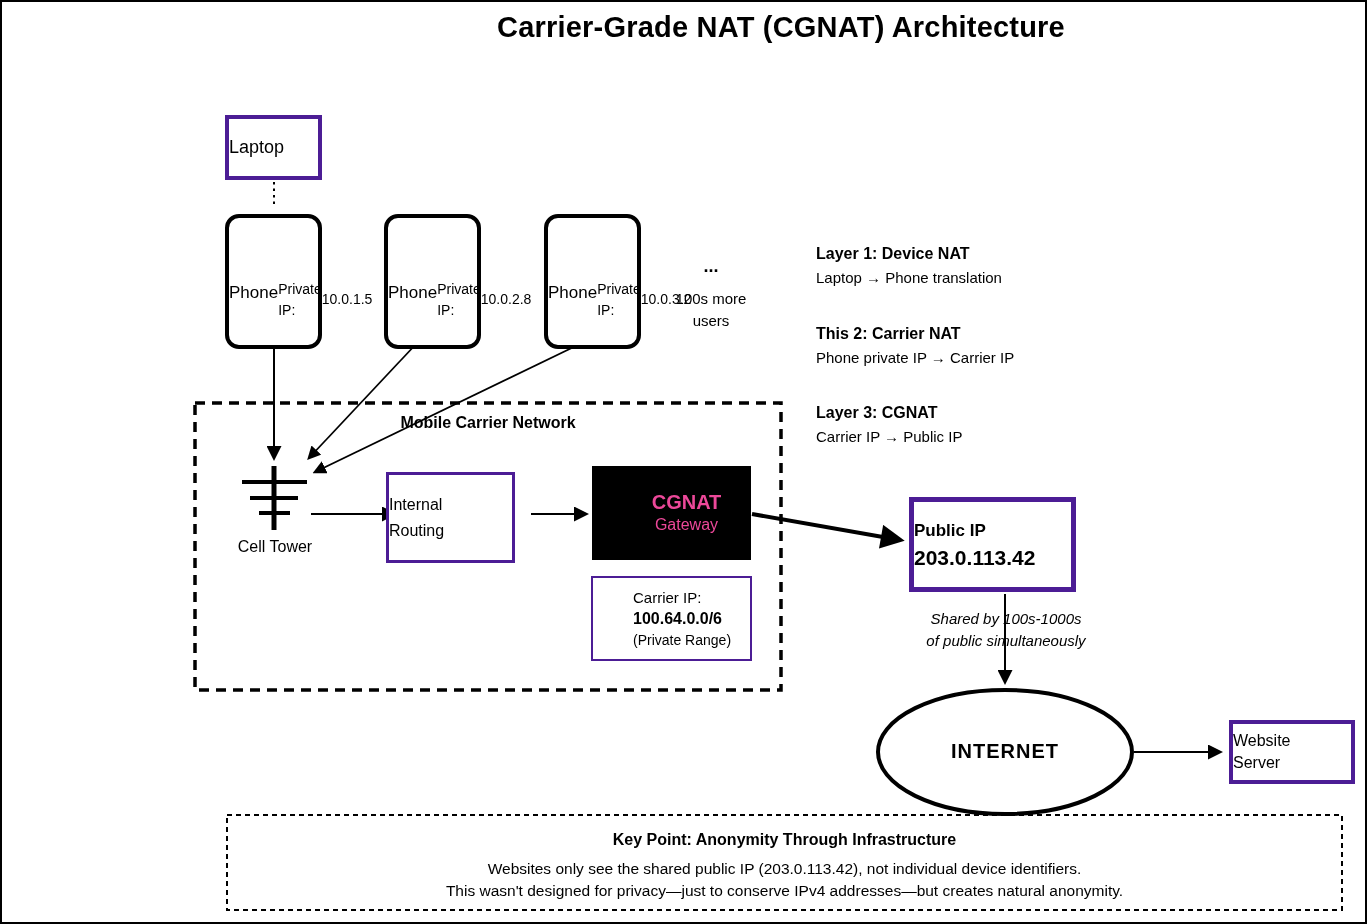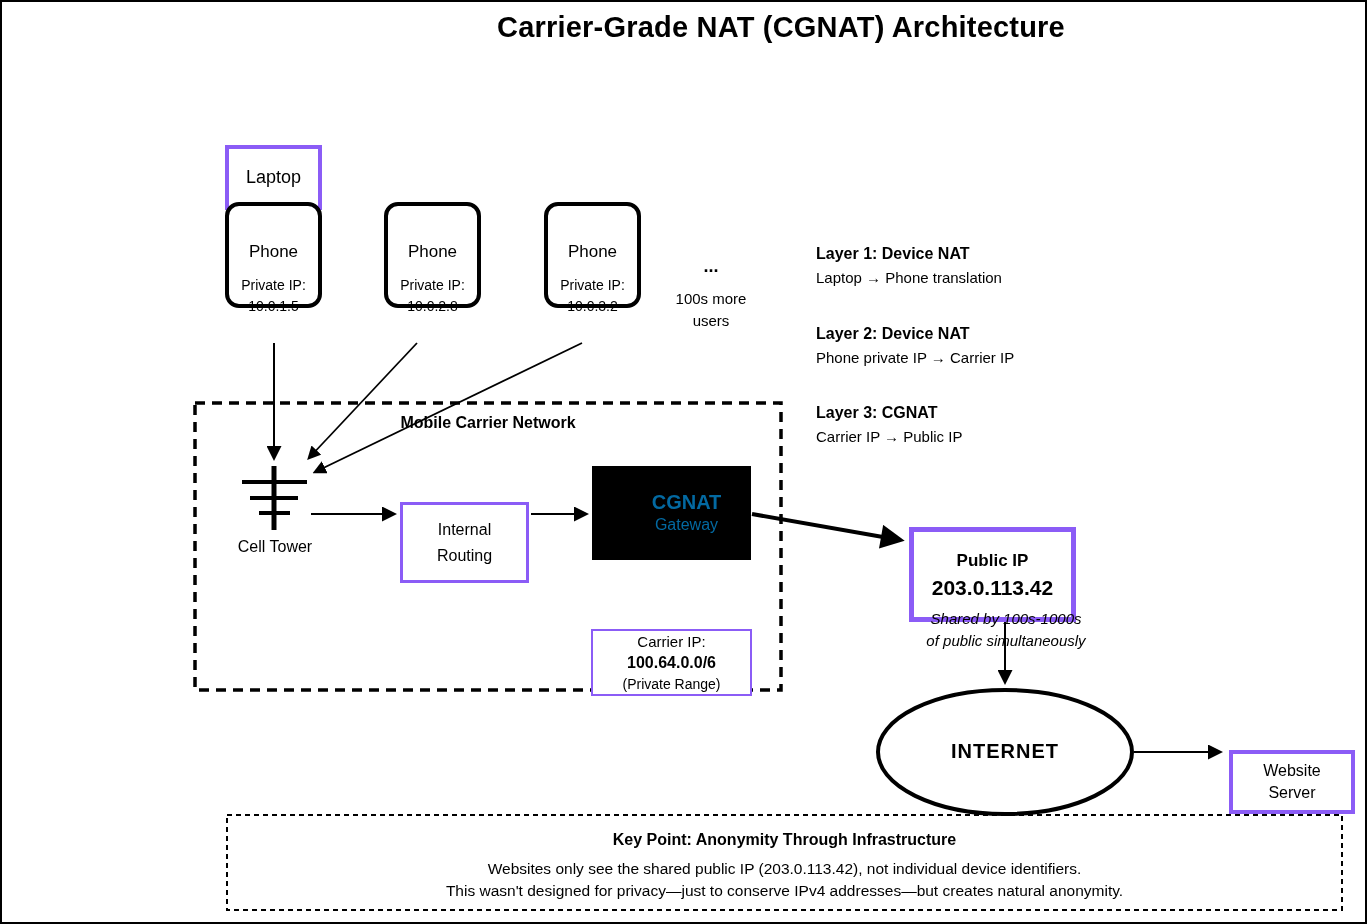--- a/index.html
+++ b/index.html
@@ -15,50 +15,50 @@
   }
   .abs{position:absolute;box-sizing:border-box;}
   .title{
     left:195px;right:0;top:9px;
     font-size:29px;font-weight:bold;
     text-align:center;letter-spacing:.2px;
   }
   .overlay{position:absolute;left:0;top:0;width:1367px;height:924px;pointer-events:none;}
 
   .box{
-    border:3px solid #8b5cf6;background:#fff;
-    display:flex;flex-direction:column;align-items:center;justify-content:center;margin-top:30px;
+    border:3px solid #4c1d95;background:#fff;
+    display:flex;flex-direction:column;justify-content:center;
   }
   .laptop{left:223px;top:113px;width:97px;height:65px;border-width:4px;font-size:18px;}
   .phone{
-    width:97px;height:106px;border:4px solid #000;border-radius:14px;background:#fff;
-    display:flex;flex-direction:column;align-items:center;justify-content:flex-start;
-    padding-top:36px;top:200px;
+    width:97px;height:135px;border:4px solid #000;border-radius:14px;background:#fff;
+    display:flex;flex-direction:row;align-items:center;justify-content:flex-start;
+    padding-top:36px;top:212px;
   }
   .phone .pname{font-size:17px;line-height:20px;margin-bottom:13px;}
   .phone .pline{font-size:14px;line-height:21px;}
   .more-users{left:650px;top:254px;width:118px;text-align:center;}
   .more-users .dots{font-size:18px;font-weight:bold;line-height:20px;margin-bottom:12px;}
   .more-users .mline{font-size:15px;line-height:22px;}
 
   .layer-block{left:814px;width:300px;}
   .layer-block .lh{font-size:16px;font-weight:bold;line-height:18px;margin-bottom:6px;}
   .layer-block .ld{font-size:15px;line-height:18px;}
 
   .mcn-title{left:193px;top:412px;width:586px;text-align:center;font-size:16px;font-weight:bold;}
   .cell-tower-label{left:212px;top:536px;width:122px;text-align:center;font-size:16px;}
 
-  .routing{left:398px;top:470px;width:129px;height:81px;font-size:16px;line-height:26px;}
+  .routing{left:384px;top:470px;width:129px;height:91px;font-size:16px;line-height:26px;}
   .cgnat{
-    left:590px;top:464px;width:159px;height:94px;background:#000;color:#0369a1;
+    left:590px;top:464px;width:159px;height:94px;background:#000;color:#ec4899;
     display:flex;flex-direction:column;align-items:center;justify-content:center;padding-left:30px;
   }
   .cgnat .g1{font-size:20px;font-weight:bold;line-height:24px;}
   .cgnat .g2{font-size:16px;line-height:22px;}
-  .carrier-ip{left:589px;top:597px;width:161px;height:67px;border-width:2px;}
+  .carrier-ip{left:589px;top:574px;width:161px;height:85px;border-width:2px;padding-left:40px;}
   .carrier-ip .c1{font-size:15px;line-height:21px;}
   .carrier-ip .c2{font-size:16px;font-weight:bold;line-height:22px;}
   .carrier-ip .c3{font-size:14px;line-height:21px;}
 
   .public-ip{left:907px;top:495px;width:167px;height:95px;border-width:5px;}
   .public-ip .p1{font-size:17px;font-weight:bold;line-height:26px;}
   .public-ip .p2{font-size:21px;font-weight:bold;line-height:28px;}
 
   .shared-note{left:890px;top:606px;width:228px;text-align:center;font-style:italic;font-size:15px;line-height:22px;}
 
@@ -144,21 +144,21 @@
     <div class="dots">...</div>
     <div class="mline">100s more</div>
     <div class="mline">users</div>
   </div>
 
   <div class="abs layer-block" style="top:243px;">
     <div class="lh">Layer 1: Device NAT</div>
     <div class="ld">Laptop → Phone translation</div>
   </div>
   <div class="abs layer-block" style="top:323px;">
-    <div class="lh">Layer 2: Device NAT</div>
+    <div class="lh">This 2: Carrier NAT</div>
     <div class="ld">Phone private IP → Carrier IP</div>
   </div>
   <div class="abs layer-block" style="top:402px;">
     <div class="lh">Layer 3: CGNAT</div>
     <div class="ld">Carrier IP → Public IP</div>
   </div>
 
   <div class="abs mcn-title">Mobile Carrier Network</div>
   <div class="abs cell-tower-label">Cell Tower</div>
 

